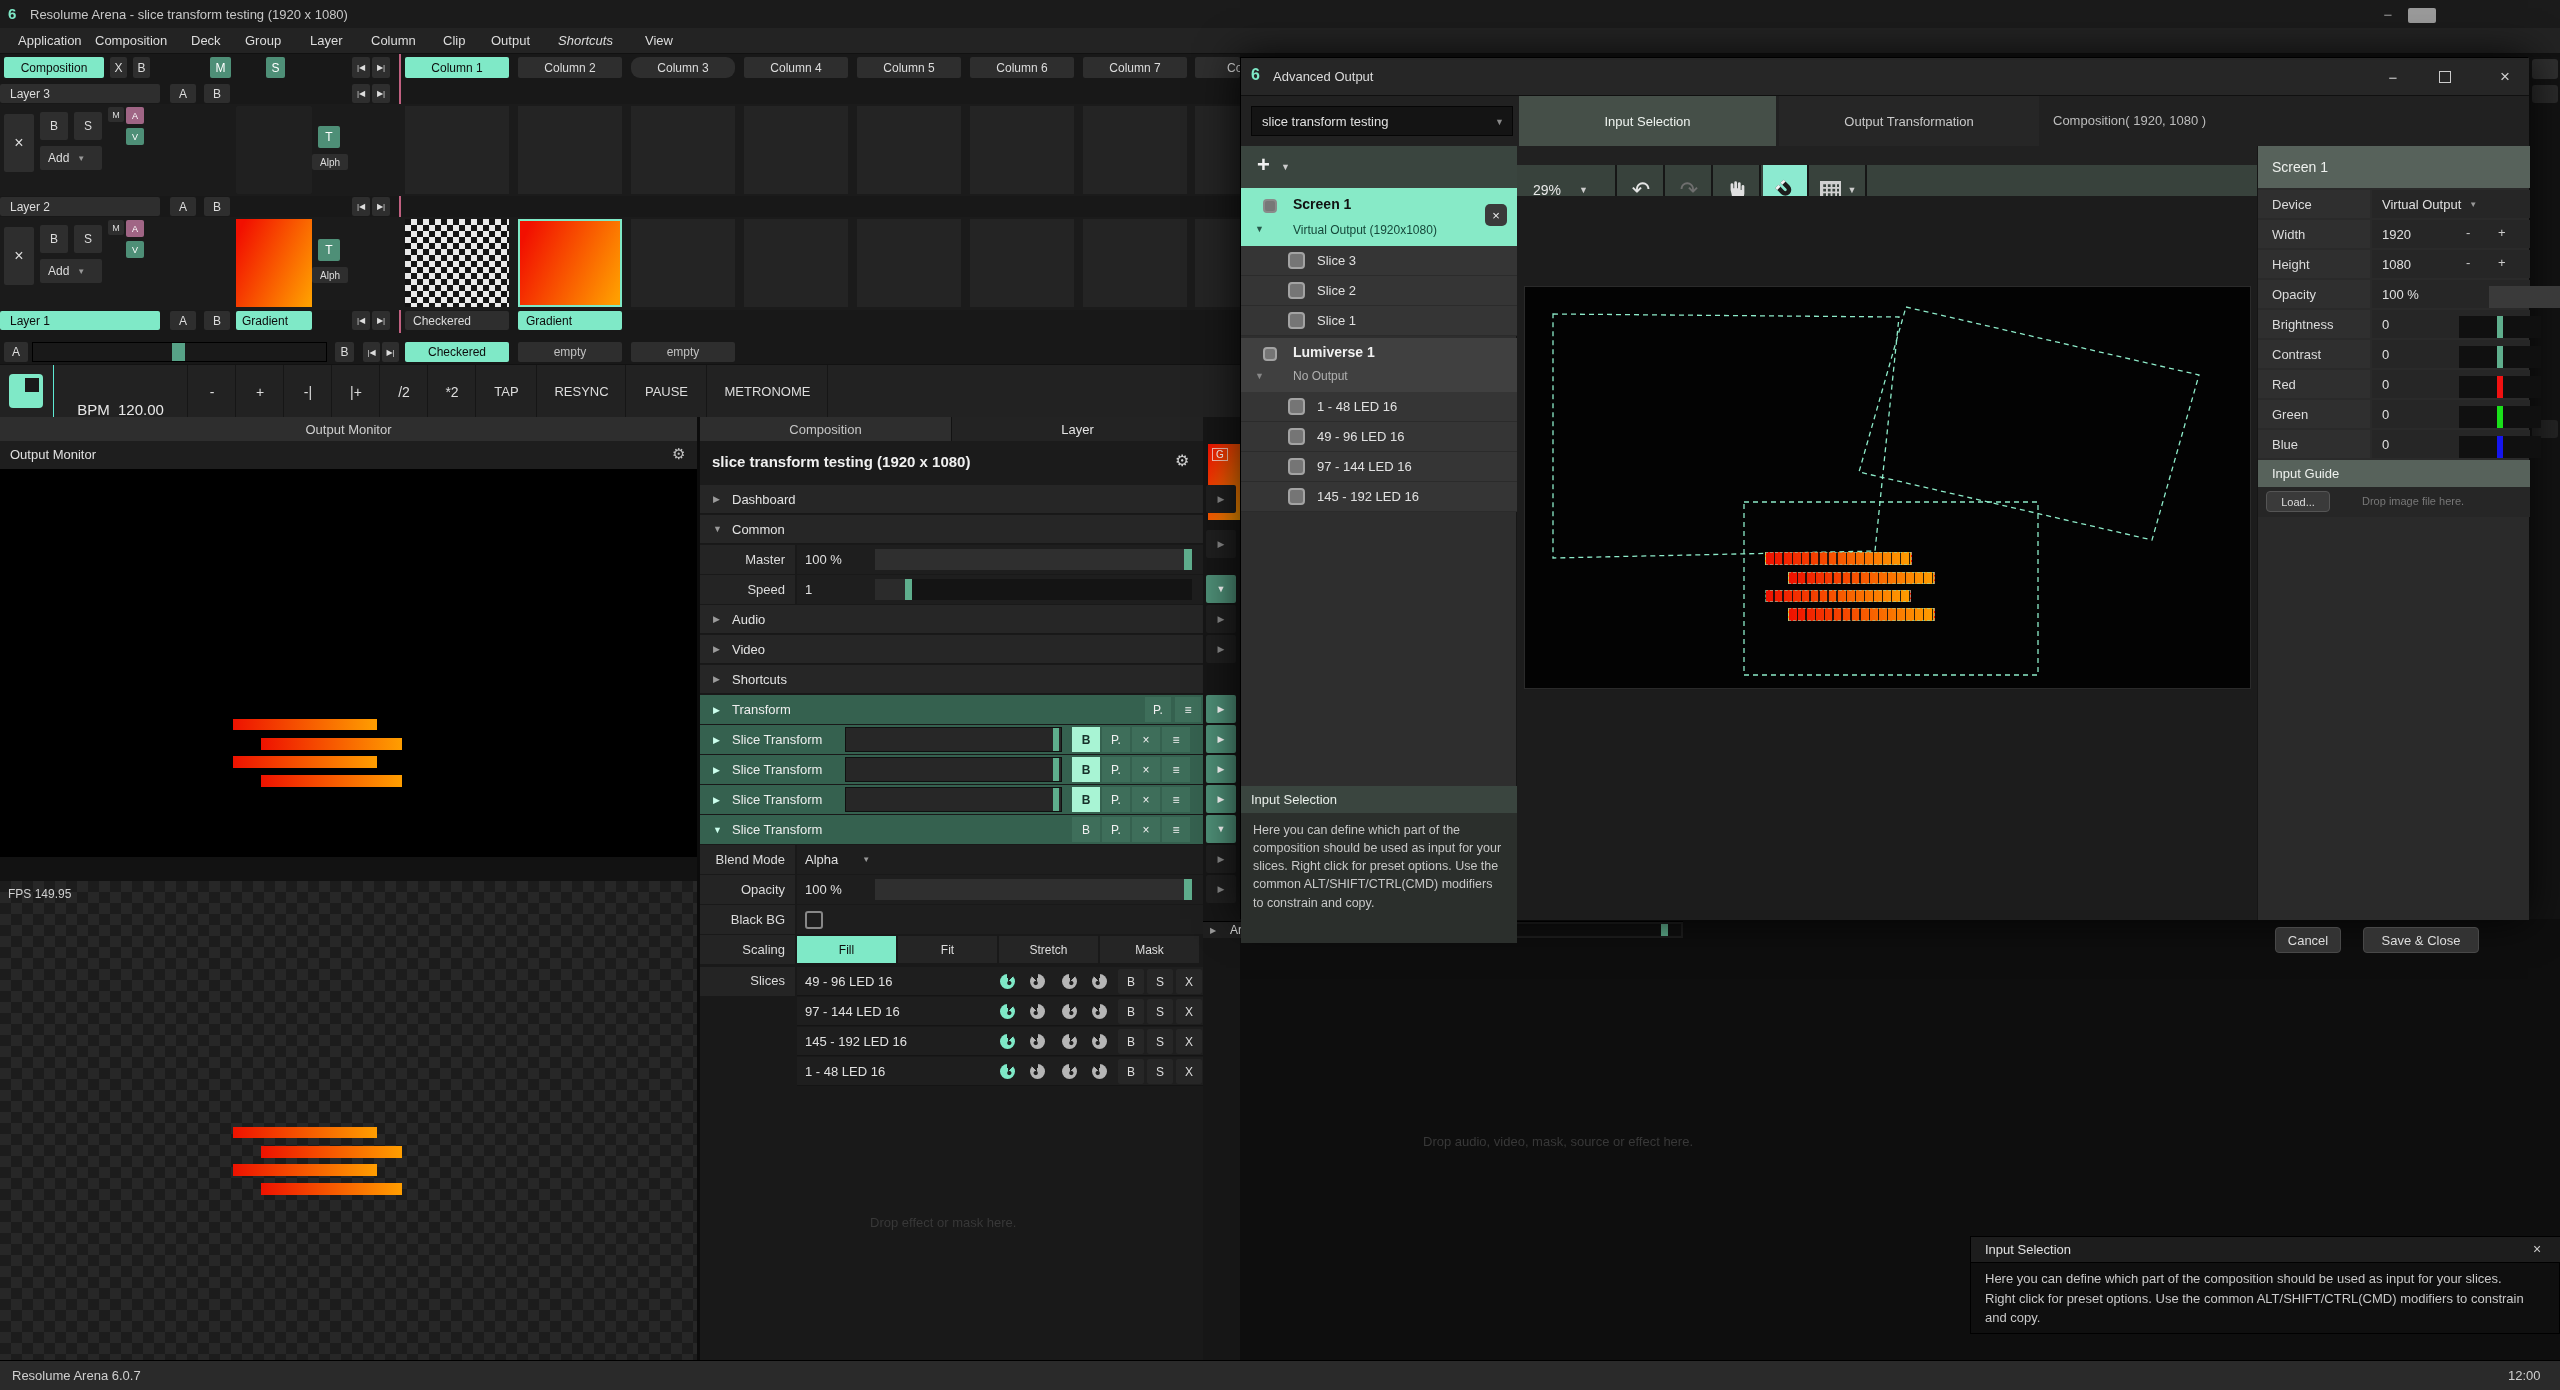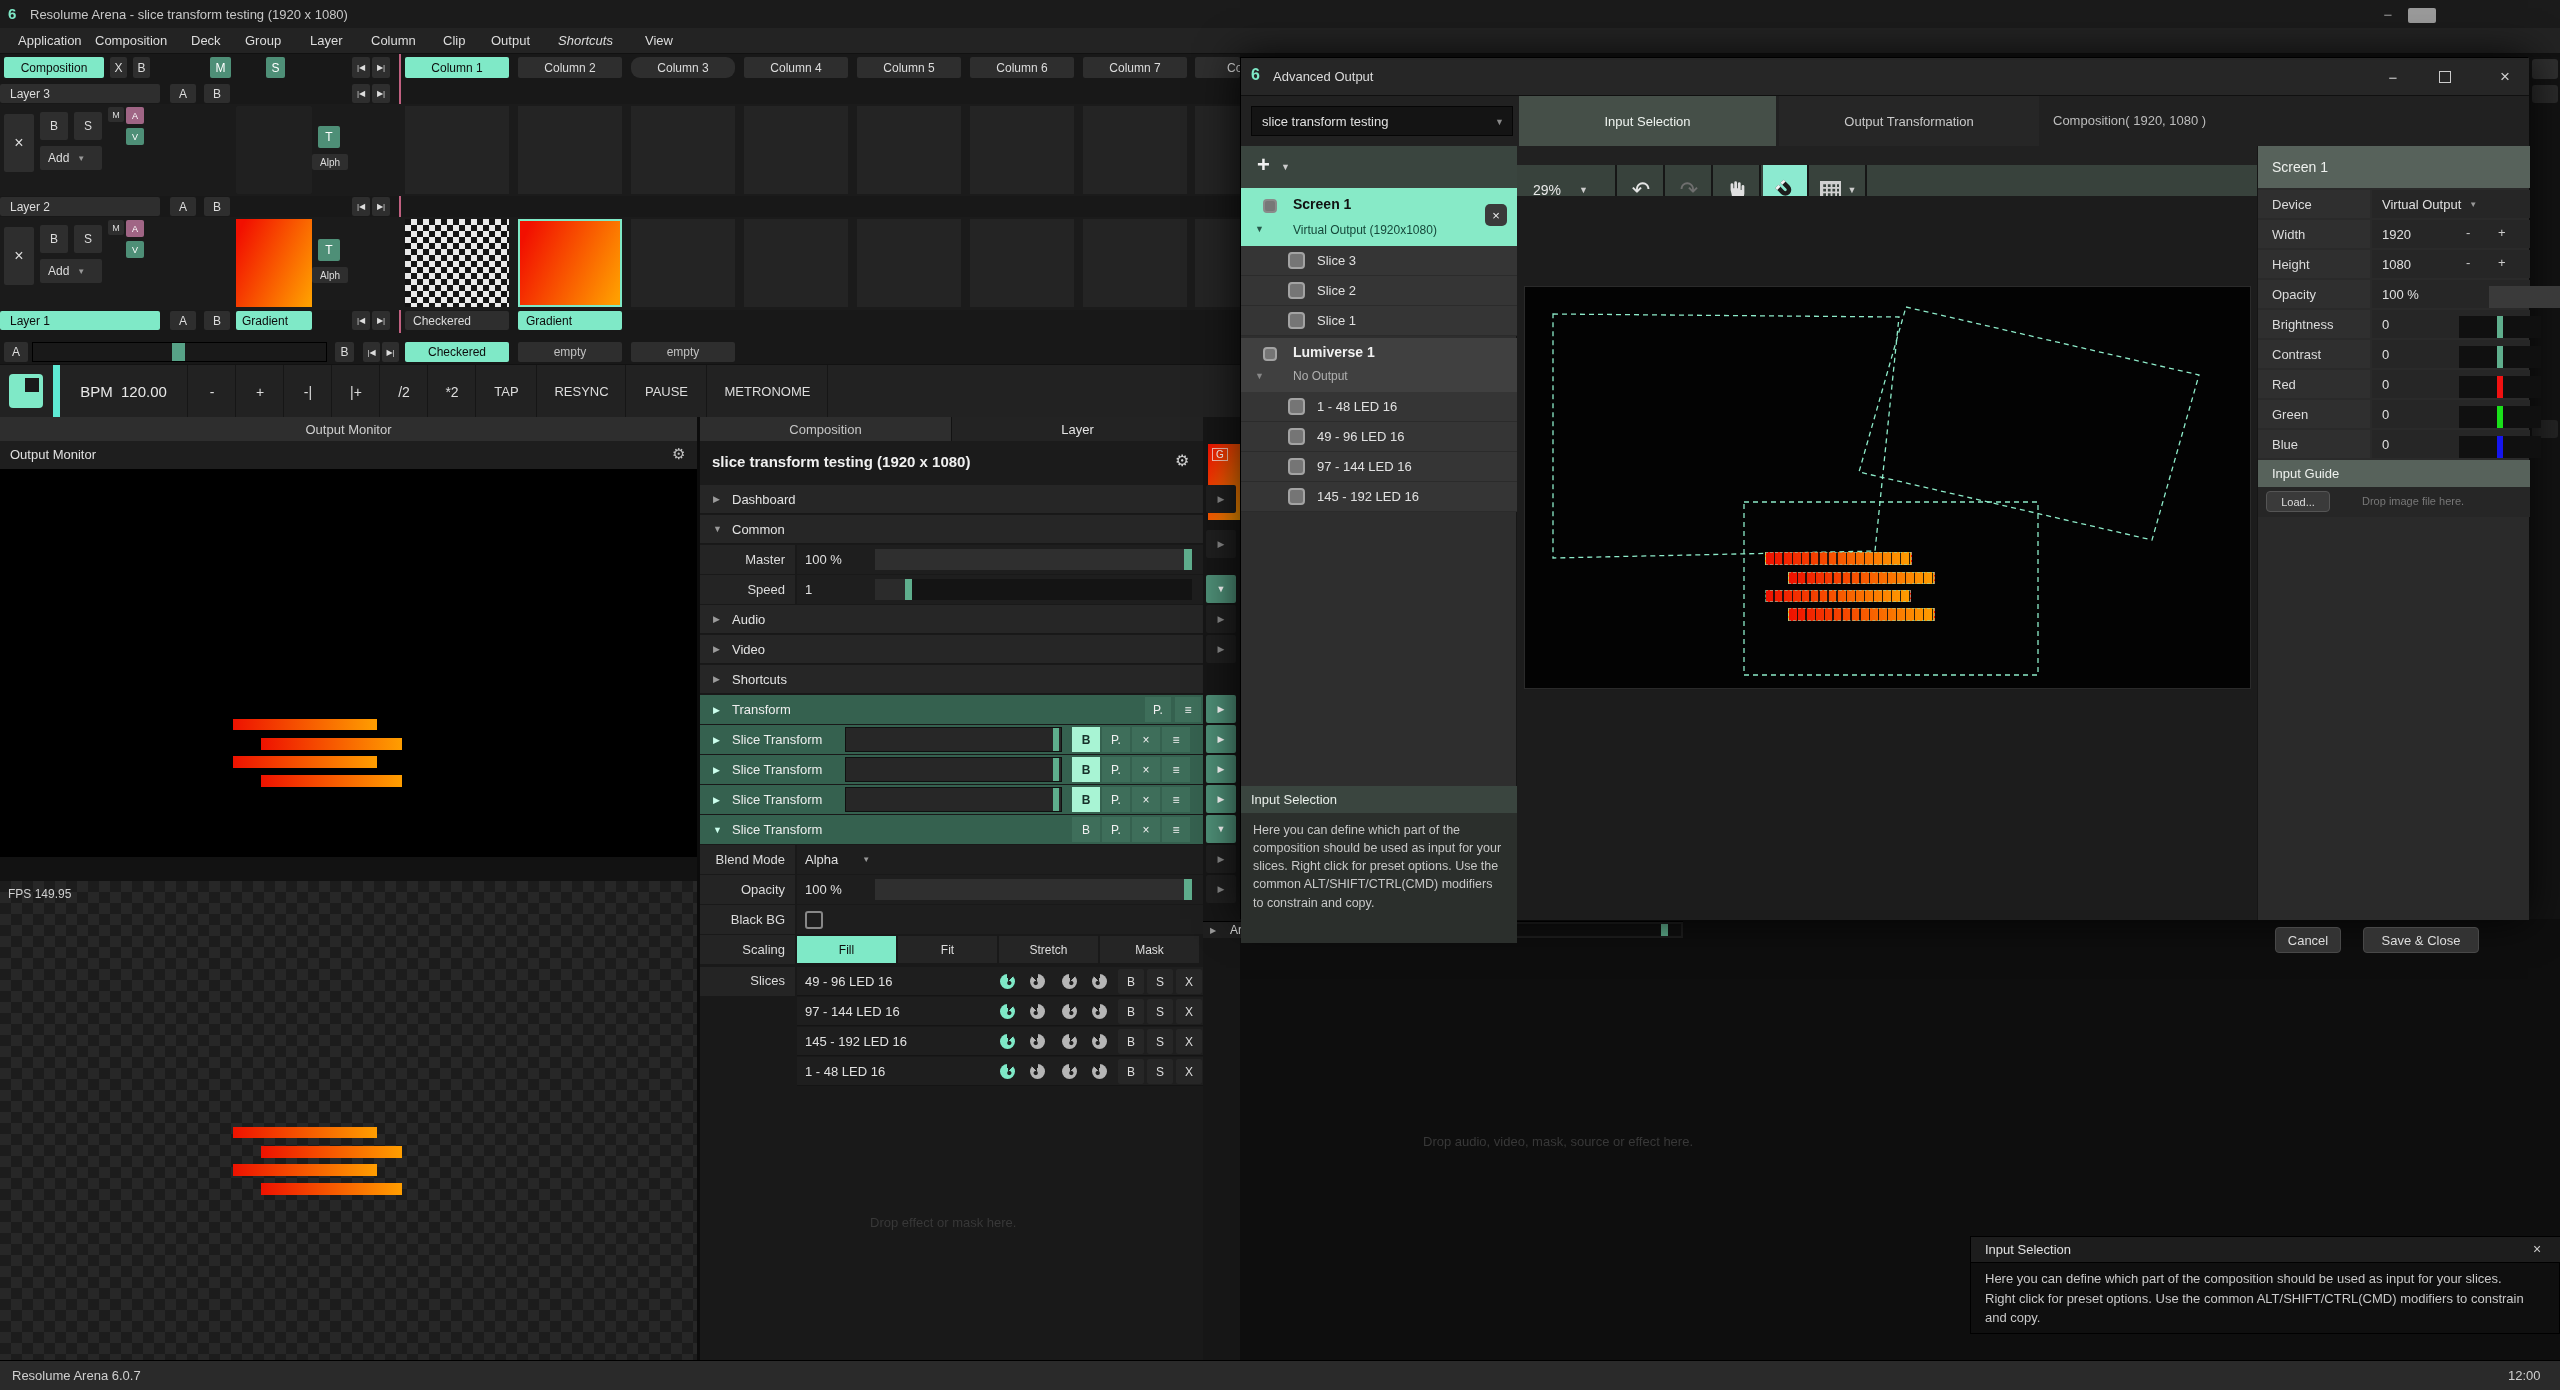--- a/index.html
+++ b/index.html
@@ -162,21 +162,21 @@
   <div class="abs cell" style="left:363px;top:342px;width:17px;height:20px;font-size:8px;">|◀</div>
   <div class="abs cell" style="left:382px;top:342px;width:17px;height:20px;font-size:8px;">▶|</div>
   <div class="abs cell mintbg" style="left:405px;top:342px;width:104px;height:20px;">Checkered</div>
   <div class="abs cell" style="left:518px;top:342px;width:104px;height:20px;color:#c0c0c0;">empty</div>
   <div class="abs cell" style="left:631px;top:342px;width:104px;height:20px;color:#c0c0c0;">empty</div>
 
   <div class="abs" style="left:0;top:364px;width:1240px;height:53px;background:#222;border-top:1px solid #121212;">
     <div class="abs" style="left:9px;top:9px;width:34px;height:34px;background:#7fe9c7;border-radius:4px;">
       <div class="abs" style="right:4px;top:4px;width:14px;height:14px;background:#1a1a1a;"></div>
     </div>
-    <div class="abs" style="left:53px;top:0;width:135px;height:53px;display:flex;align-items:center;justify-content:center;font-size:15px;color:#e8e8e8;border-left:7px solid #5eead4;border-right:1px solid #161616;">
+    <div class="abs" style="left:53px;top:0;width:135px;height:53px;display:flex;align-items:flex-end;justify-content:center;font-size:15px;color:#e8e8e8;border-left:1px solid #5eead4;border-right:1px solid #161616;">
       <span>BPM</span>&nbsp;&nbsp;<span>120.00</span>
     </div>
     <div class="abs cell" style="left:189px;top:0;width:47px;height:53px;background:#222;border-radius:0;border-right:1px solid #161616;font-size:14px;">-</div>
     <div class="abs cell" style="left:237px;top:0;width:47px;height:53px;background:#222;border-radius:0;border-right:1px solid #161616;font-size:14px;">+</div>
     <div class="abs cell" style="left:285px;top:0;width:47px;height:53px;background:#222;border-radius:0;border-right:1px solid #161616;font-size:14px;">-|</div>
     <div class="abs cell" style="left:333px;top:0;width:47px;height:53px;background:#222;border-radius:0;border-right:1px solid #161616;font-size:14px;">|+</div>
     <div class="abs cell" style="left:381px;top:0;width:47px;height:53px;background:#222;border-radius:0;border-right:1px solid #161616;font-size:14px;">/2</div>
     <div class="abs cell" style="left:429px;top:0;width:47px;height:53px;background:#222;border-radius:0;border-right:1px solid #161616;font-size:14px;">*2</div>
     <div class="abs cell" style="left:477px;top:0;width:60px;height:53px;background:#222;border-radius:0;border-right:1px solid #161616;font-size:13px;">TAP</div>
     <div class="abs cell" style="left:538px;top:0;width:88px;height:53px;background:#222;border-radius:0;border-right:1px solid #161616;font-size:13px;">RESYNC</div>

